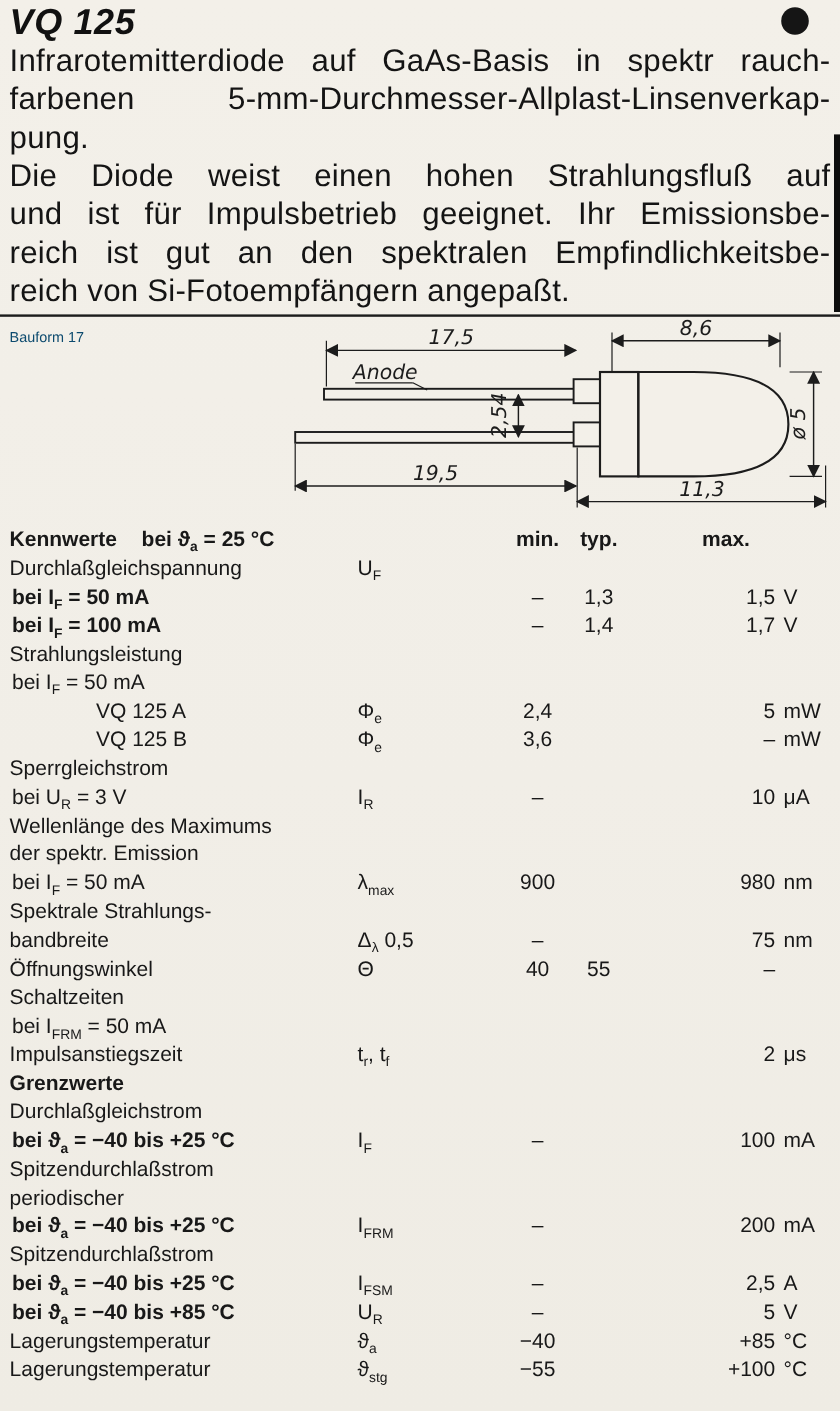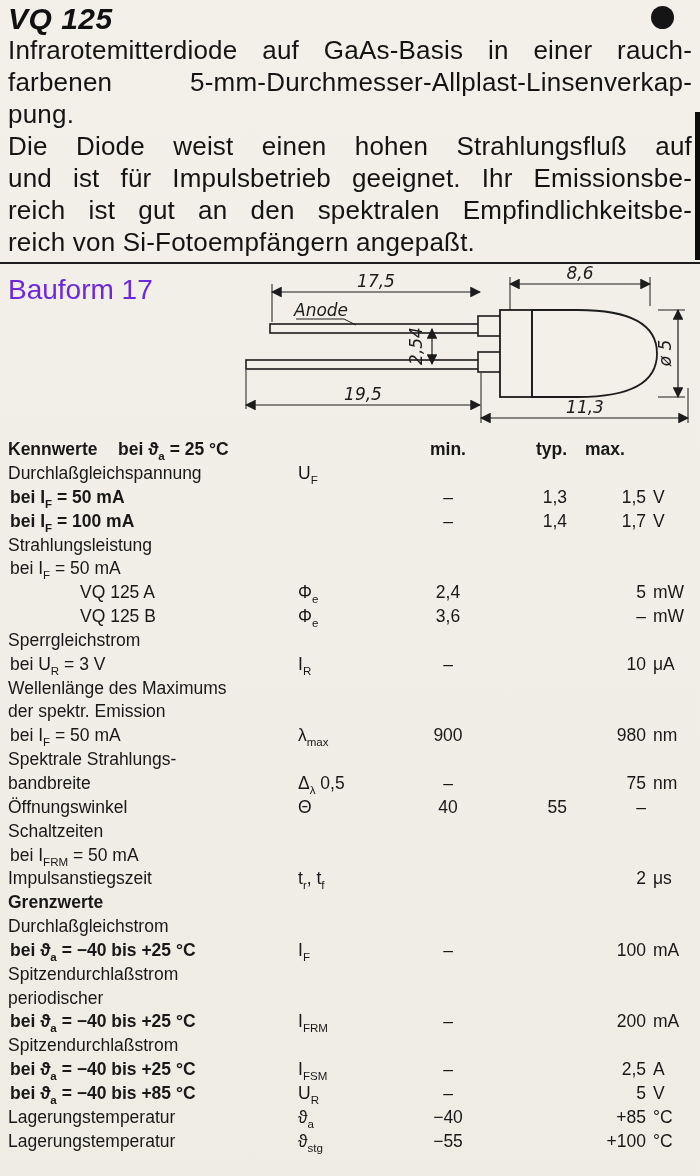--- a/index.html
+++ b/index.html
@@ -20,51 +20,51 @@
   }
   .description{position:absolute;top:34px;left:8px;width:684px;}
   .para{margin:0;}
   .par-line{
     font-size:26px;line-height:32px;height:32px;overflow:hidden;
     text-align:justify;text-align-last:justify;letter-spacing:.2px;color:#141414;
   }
   .par-line.last{text-align-last:left;}
   .divider{position:absolute;top:262px;left:0;width:700px;height:2px;background:#1c1c1c;}
   .right-bar{position:absolute;top:112px;right:0;width:5px;height:148px;background:#0d0d0d;}
-  .bauform{position:absolute;top:274px;left:8px;font-size:28px;color:#6d28d9;}
+  .bauform{position:absolute;top:274px;left:8px;font-size:12px;color:#0c4a6e;}
   .drawing{position:absolute;top:266px;left:0;}
   .dimtxt{font:italic 17px "DejaVu Sans",sans-serif;fill:#1c1c1c;}
 
   .spec-table{position:absolute;top:436px;left:0;width:700px;font-size:17.5px;color:#181818;}
   .trow{position:relative;height:23.85px;line-height:23.85px;white-space:nowrap;}
   .trow.thead{height:26px;line-height:26px;}
   .c-label{position:absolute;left:8px;}
   .c-label.i1{left:10px;}
   .c-label.i2{left:80px;}
   .b{font-weight:700;}
   .c-cond{position:absolute;left:118px;font-weight:700;text-align:right;}
   .c-sym{position:absolute;left:298px;}
   .c-min{position:absolute;left:423px;width:50px;text-align:center;}
-  .c-typ{position:absolute;left:515px;width:52px;text-align:right;}
+  .c-typ{position:absolute;left:473px;width:52px;text-align:center;}
   .c-max{position:absolute;left:560px;width:86px;text-align:right;}
   .c-max.hd{text-align:center;width:90px;}
   .c-unit{position:absolute;left:653px;}
   sub{font-size:66%;line-height:0;letter-spacing:0;}
 </style>
 </head>
 <body>
 
 <div class="page">
 
   <h1 class="title">VQ 125</h1>
   <div class="dot"></div>
 
   <div class="description">
       <div class="para">
-        <div class="par-line">Infrarotemitterdiode auf GaAs-Basis in einer rauch-</div>
+        <div class="par-line">Infrarotemitterdiode auf GaAs-Basis in spektr rauch-</div>
         <div class="par-line">farbenen 5-mm-Durchmesser-Allplast-Linsenverkap-</div>
         <div class="par-line last">pung.</div>
       </div>
       <div class="para">
         <div class="par-line">Die Diode weist einen hohen Strahlungsfluß auf</div>
         <div class="par-line">und ist für Impulsbetrieb geeignet. Ihr Emissionsbe-</div>
         <div class="par-line">reich ist gut an den spektralen Empfindlichkeitsbe-</div>
         <div class="par-line last">reich von Si-Fotoempfängern angepaßt.</div>
       </div>
     </div>

